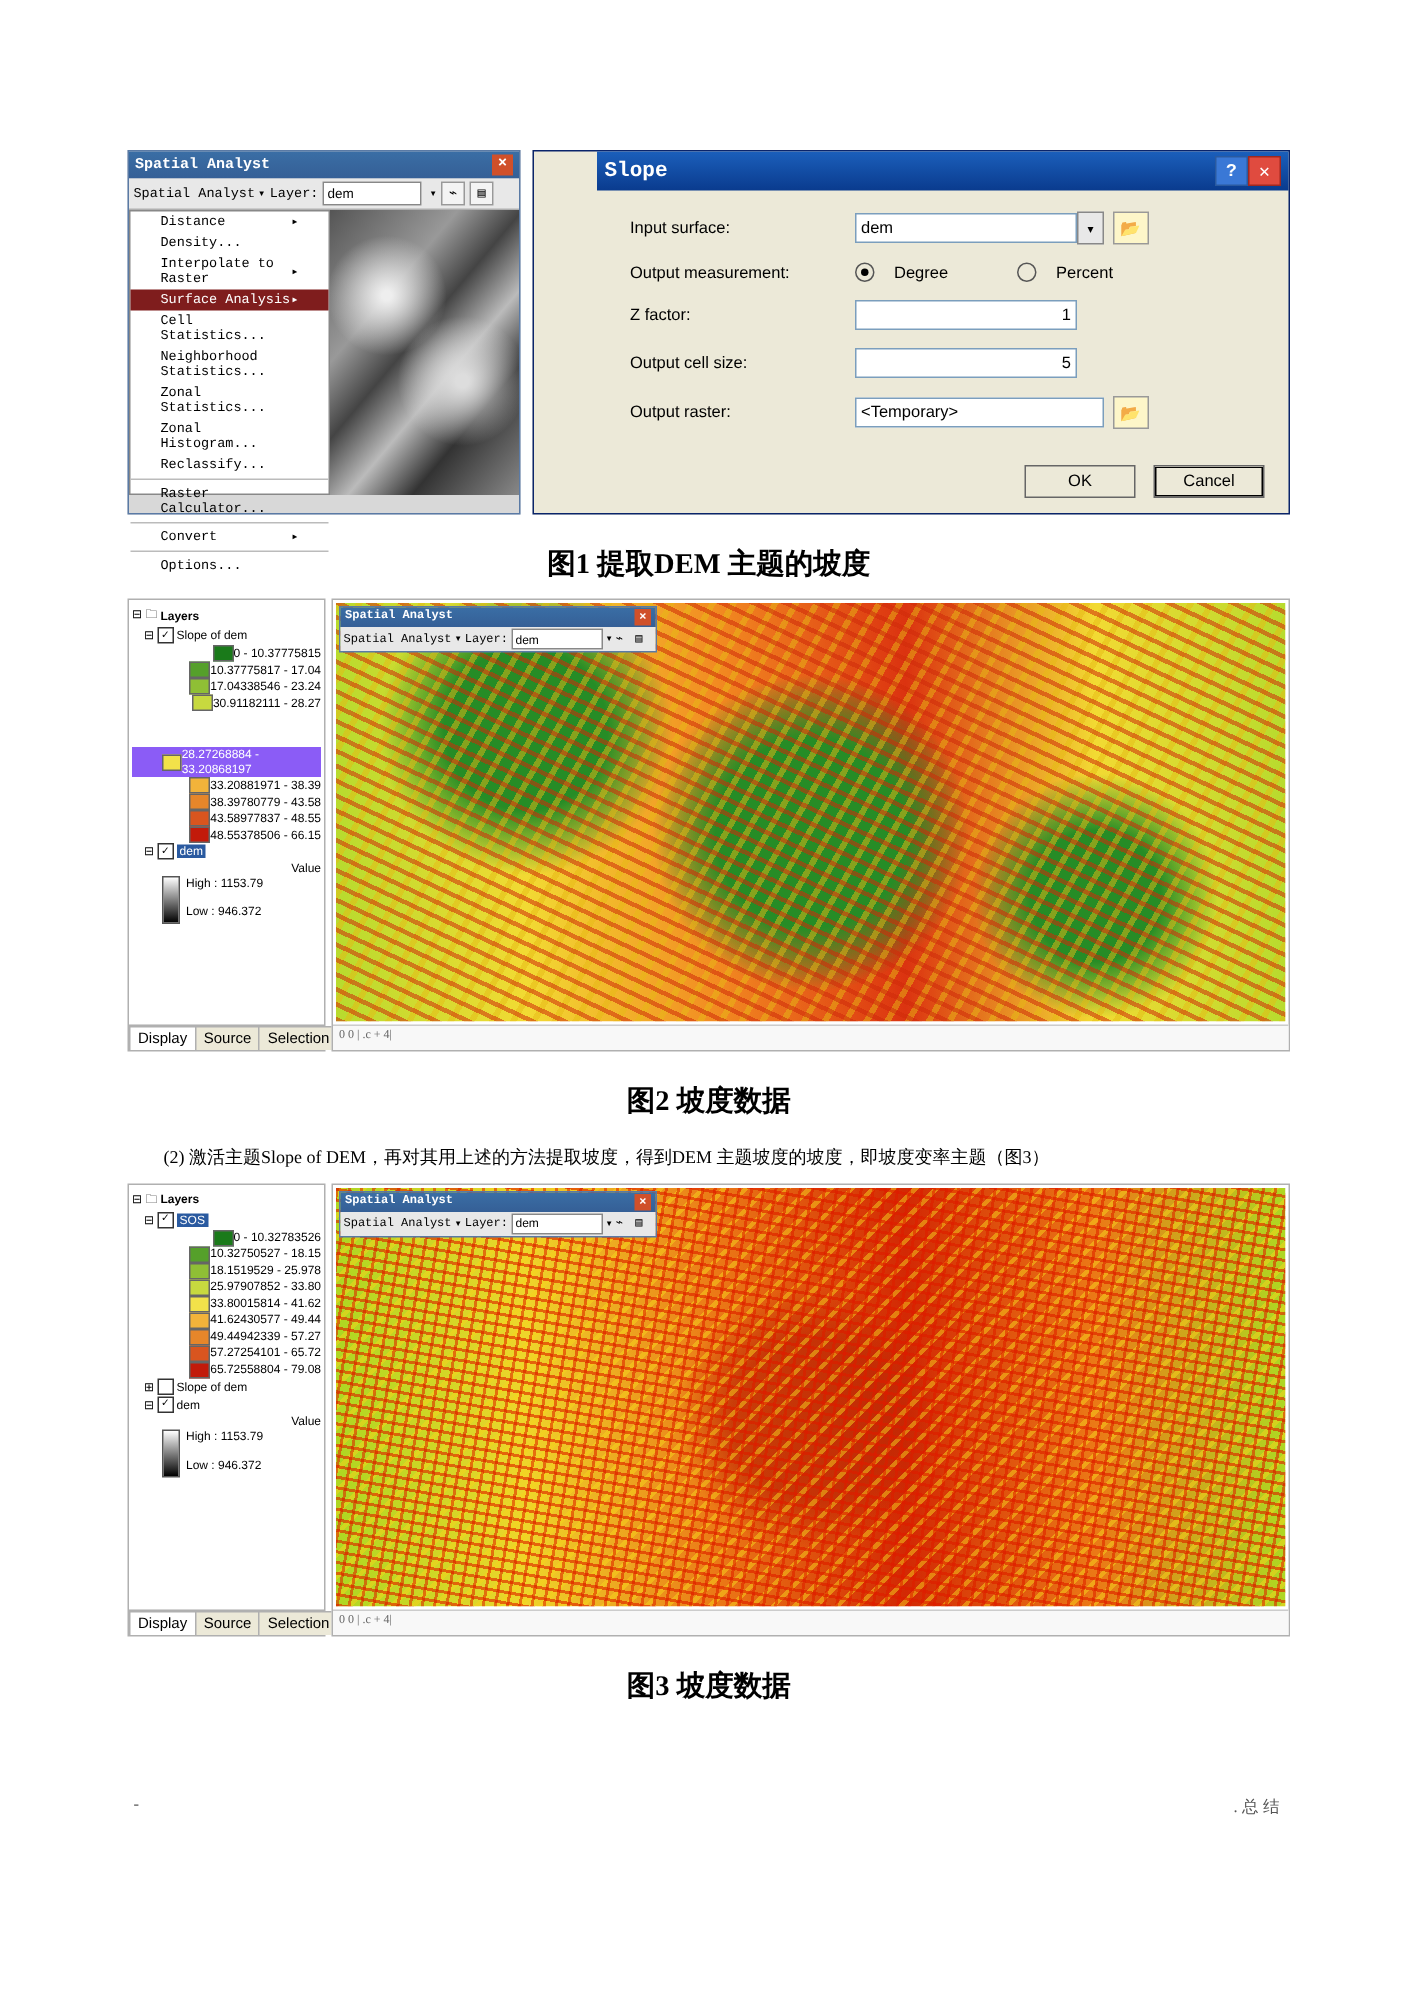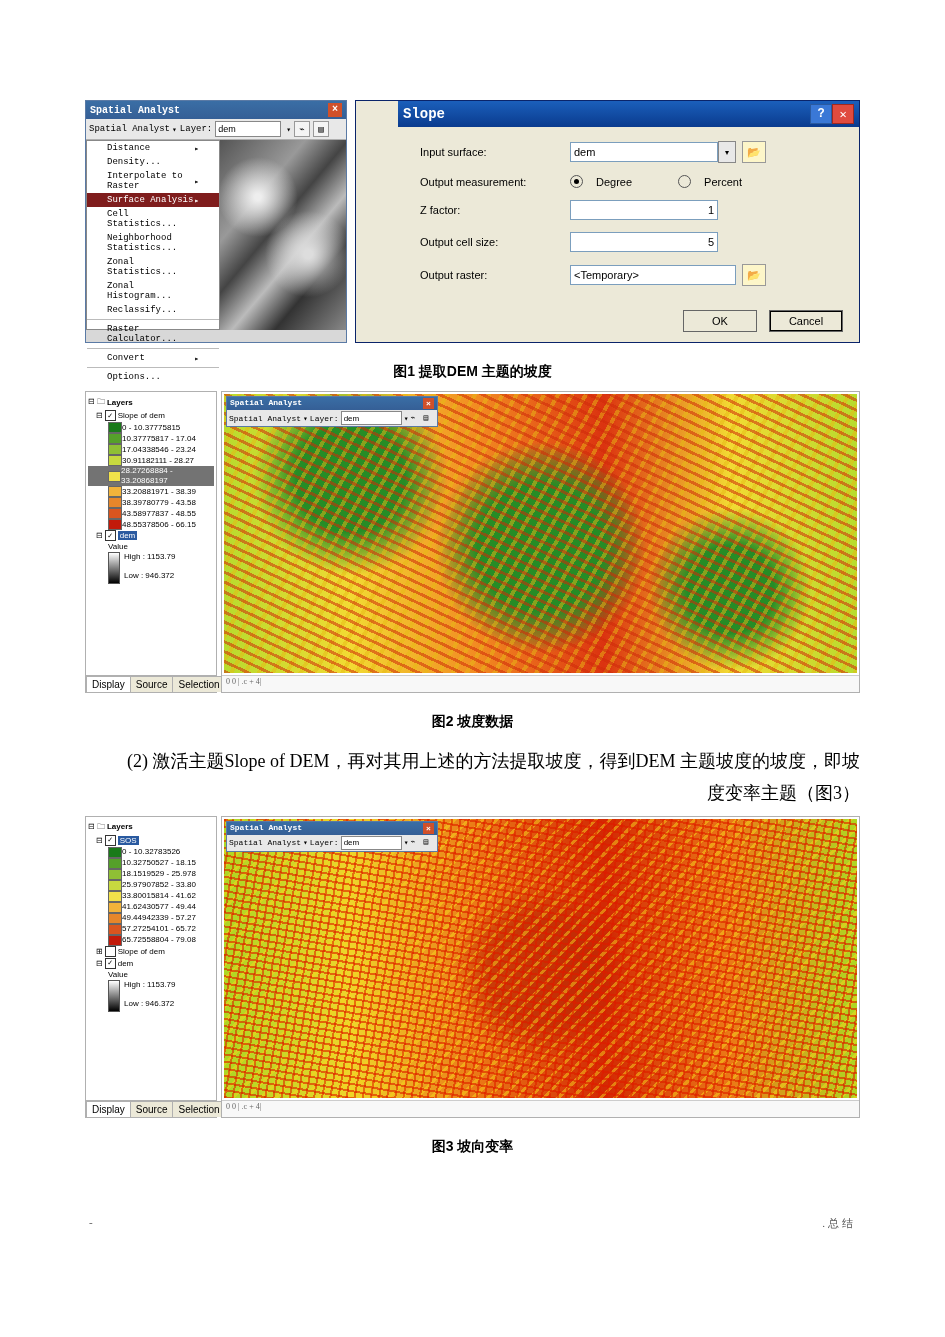--- a/index.html
+++ b/index.html
@@ -126,43 +126,43 @@
   .radio{display:inline-flex;align-items:center;gap:13px;margin-right:40px;}
   .radio .r{width:11px;height:11px;border:1px solid #555;border-radius:50%;display:inline-flex;align-items:center;justify-content:center;}
   .radio .r.on::after{content:"";width:5px;height:5px;background:#000;border-radius:50%;}
   .num-input{width:140px;text-align:right;}
   .dlg-btns{display:flex;justify-content:flex-end;gap:12px;padding:4px 16px 10px;}
   .dlg-btns button{width:74px;height:22px;border:1px solid #666;background:#ece9d8;font-size:11px;}
   .dlg-btns button.primary{box-shadow:0 0 0 1px #000 inset;}
 
   .caption{
     text-align:center;
-    font-family:Liberation Sans, sans-serif;
-    font-size:14px;
+    font-family:Liberation Serif, serif;
+    font-size:19px;
     font-weight:bold;
     margin:20px 0 10px;
   }
 
   
   .figblock{display:flex;gap:4px;margin-bottom:4px;}
   .toc{
     width:130px;height:300px;
     border:1px solid #b0b0b0;
     background:#fff;
     font-family:Tahoma,sans-serif;
     font-size:8px;
     display:flex;flex-direction:column;
   }
   .toc .tree{flex:1;overflow:hidden;padding:3px 2px;}
   .toc .node{display:flex;align-items:center;gap:2px;margin-bottom:1px;}
   .toc .chk{width:9px;height:9px;border:1px solid #333;display:inline-flex;align-items:center;justify-content:center;font-size:8px;line-height:8px;}
   .toc .chk.on::after{content:"✓";font-size:7px;}
   .toc .sw{width:12px;height:9px;display:inline-block;border:1px solid #666;}
-  .toc .li{display:flex;align-items:center;gap:0;padding-left:20px;margin-bottom:0px;line-height:10px;}
-  .toc .li.sel{background:#737373;color:#fff;}
+  .toc .li{display:flex;align-items:center;gap:0;padding-left:20px;margin-bottom:0px;line-height:10px;justify-content:flex-end;}
+  .toc .li.sel{background:#8b5cf6;color:#fff;margin-top:24px;}
   .toc .grad{width:10px;height:30px;background:linear-gradient(#fff,#000);border:1px solid #555;margin-left:20px;}
   .toc-tabs{display:flex;border-top:1px solid #b0b0b0;background:#f4f4f4;}
   .toc-tabs .tab{padding:2px 5px;border:1px solid #b0b0b0;border-bottom:none;font-size:10px;background:#fff;margin-right:-1px;}
   .toc-tabs .tab:first-child{background:#fff;}
   .toc-tabs .tab:not(:first-child){background:#ece9d8;}
 
   .mapview{
     flex:1;height:300px;border:1px solid #b0b0b0;background:#fff;position:relative;display:flex;flex-direction:column;
   }
   .map-sa-bar{
@@ -195,25 +195,24 @@
       repeating-linear-gradient(100deg, rgba(210,40,10,0.55) 0 2px, transparent 2px 8px),
       repeating-linear-gradient(-45deg, rgba(230,200,40,0.5) 0 3px, transparent 3px 10px),
       radial-gradient(circle at 50% 55%, rgba(180,50,20,0.7) 0 15%, transparent 25%),
       linear-gradient(90deg,#a8cc2e,#e0ca35,#dd7a24,#c83414,#dd7a24,#a8cc2e);
     filter:contrast(1.15);
   }
   .map-footer{height:14px;border-top:1px solid #ccc;background:#f8f8f8;font-size:8px;padding:1px 4px;color:#666;}
 
   .body-text{
     font-family:"SimSun",serif;
-    font-size:18px;
+    font-size:12px;
     line-height:1.8;
     margin:14px 0 6px 0;
     text-indent:2em;
-    text-align:right;
   }
   .section-head{
     font-family:"SimSun",serif;
     font-size:14px;
     font-weight:bold;
     margin:16px 0 0 0;
     text-indent:2em;
   }
   .footer{
     display:flex;justify-content:space-between;
@@ -545,20 +544,20 @@
           <span class="ico" style="width:11px;height:11px">⌁</span>
           <span class="ico" style="width:11px;height:11px">▤</span>
         </div>
       </div>
       <div class="mapcanvas">
           <div class="sos-map"></div>
         </div>
       <div class="map-footer">0 0 | .c + 4|</div>
     </div>
   </div>
-  <div class="caption">图3  坡向变率</div>
+  <div class="caption">图3  坡度数据</div>
 
 
   <div class="footer">
     <span>-</span>
     <span class="r">.总结</span>
   </div>
 </div>
 
 </body></html>

